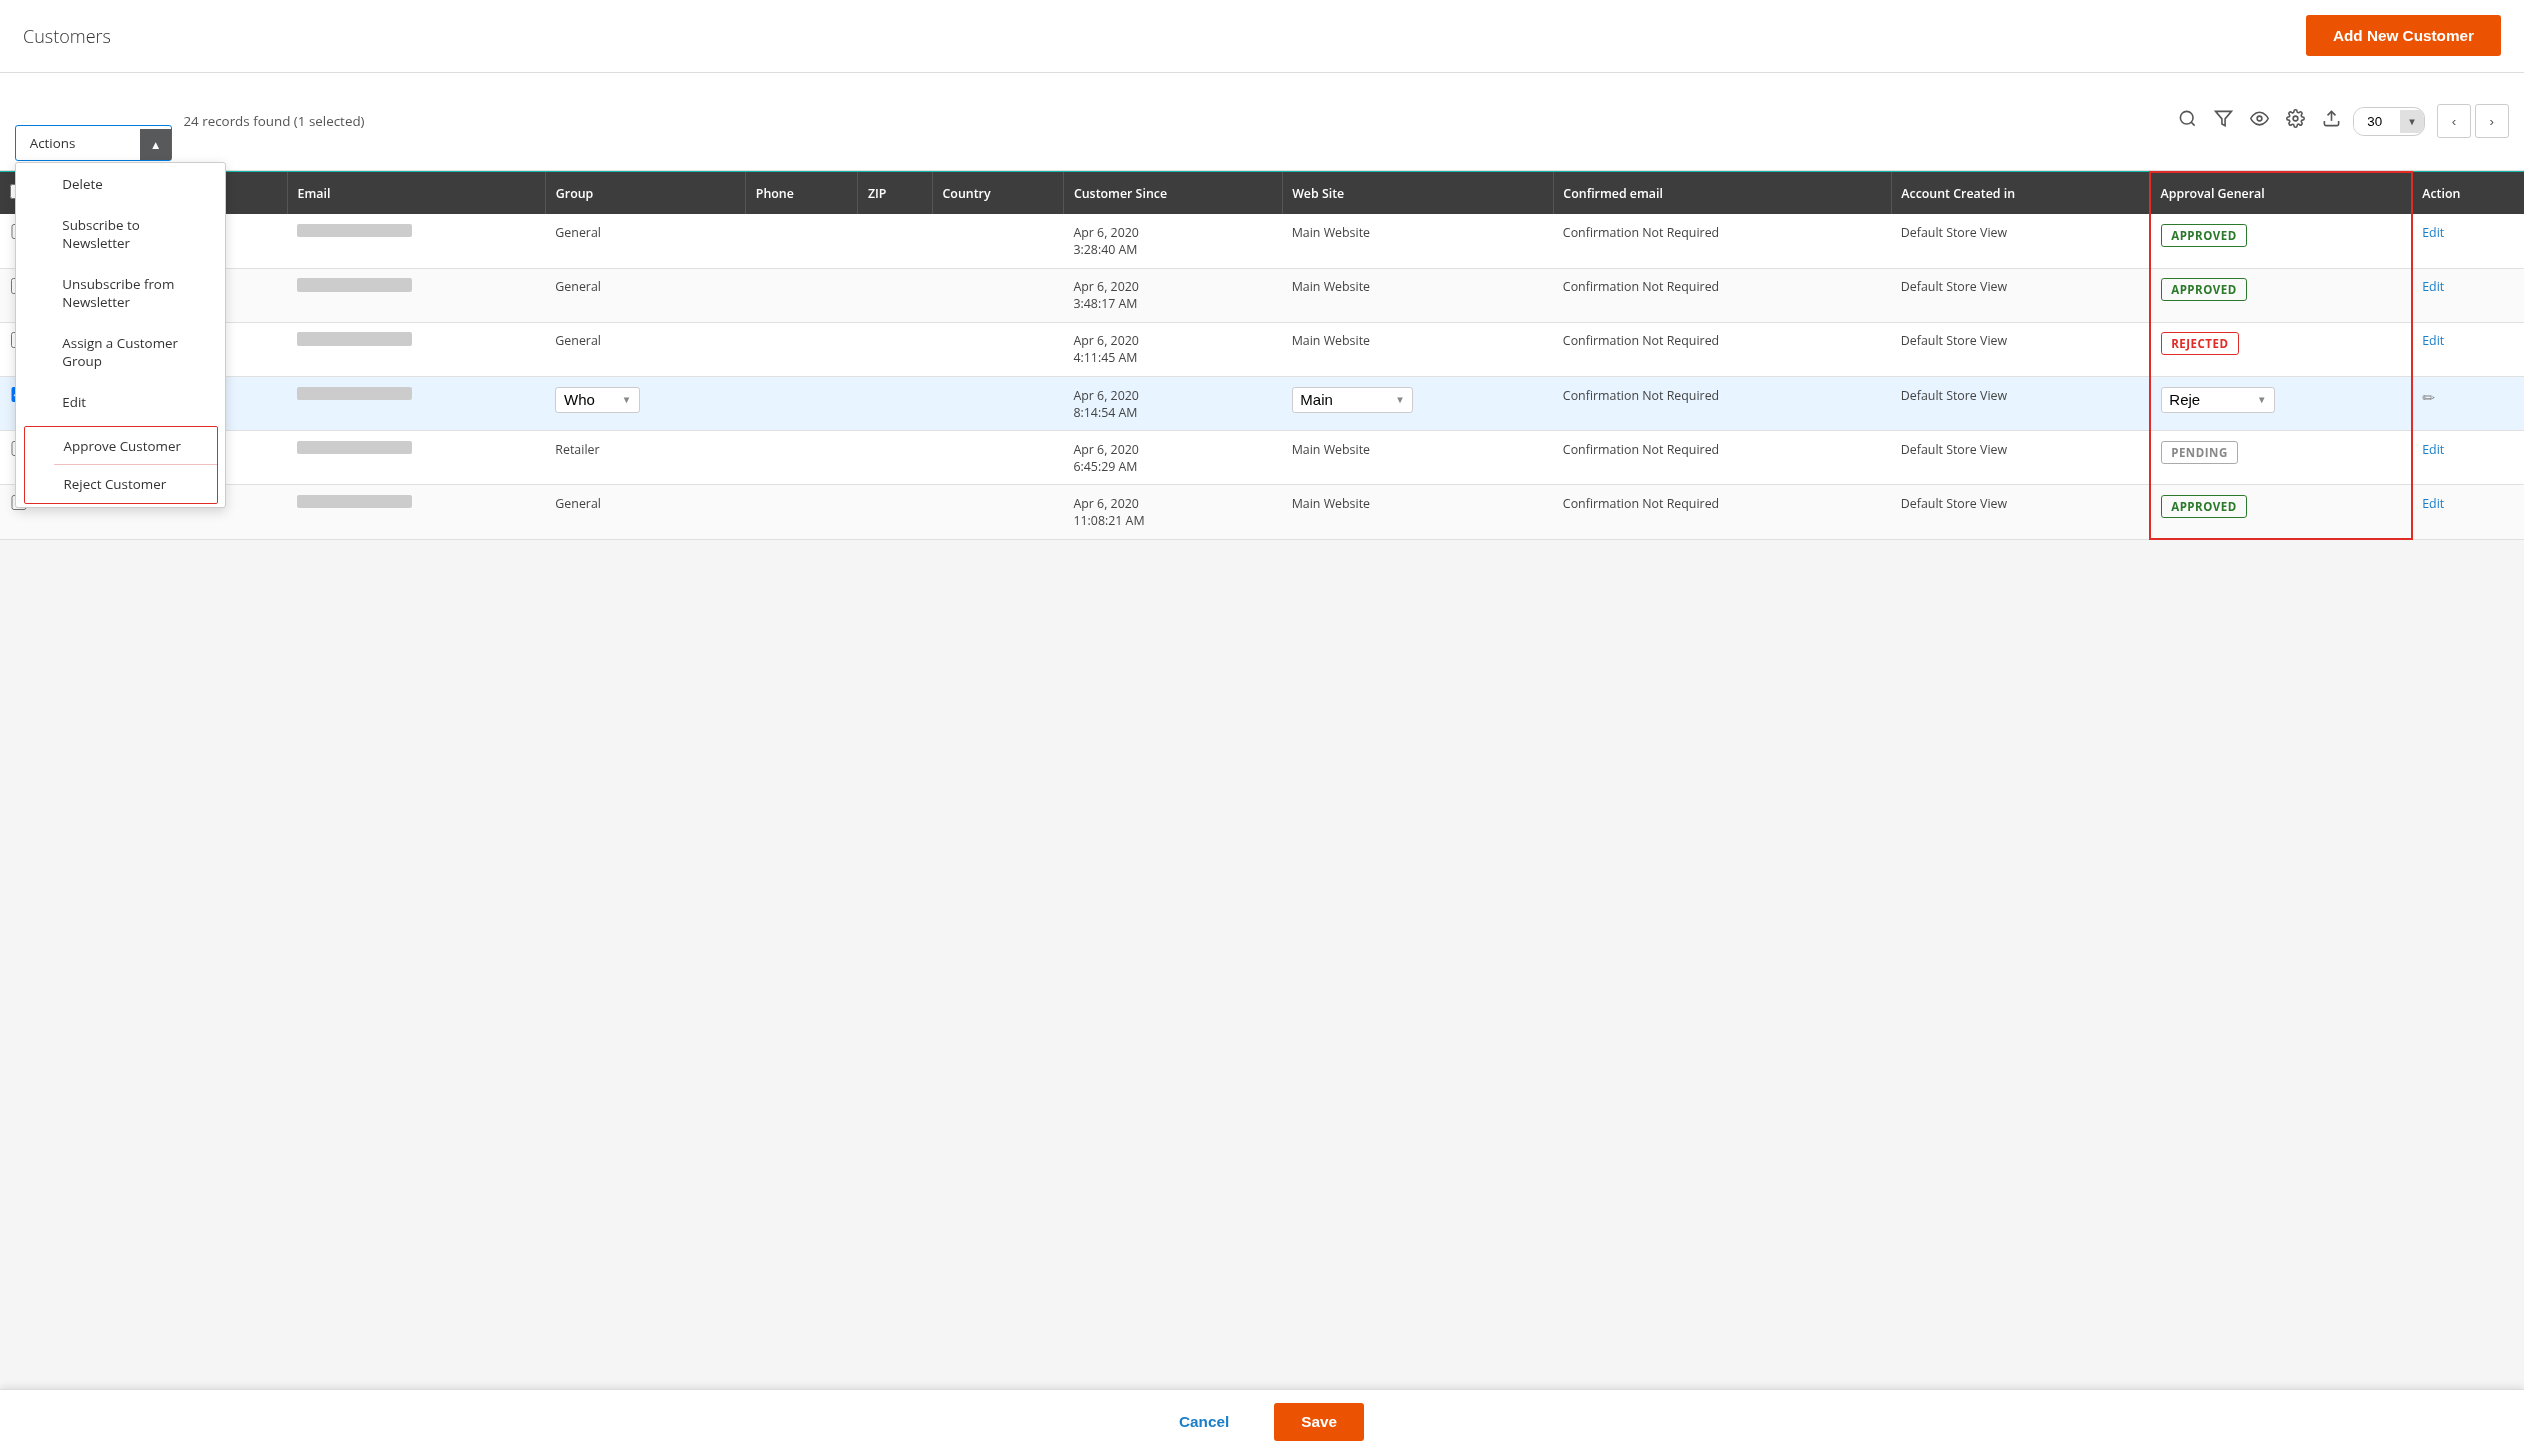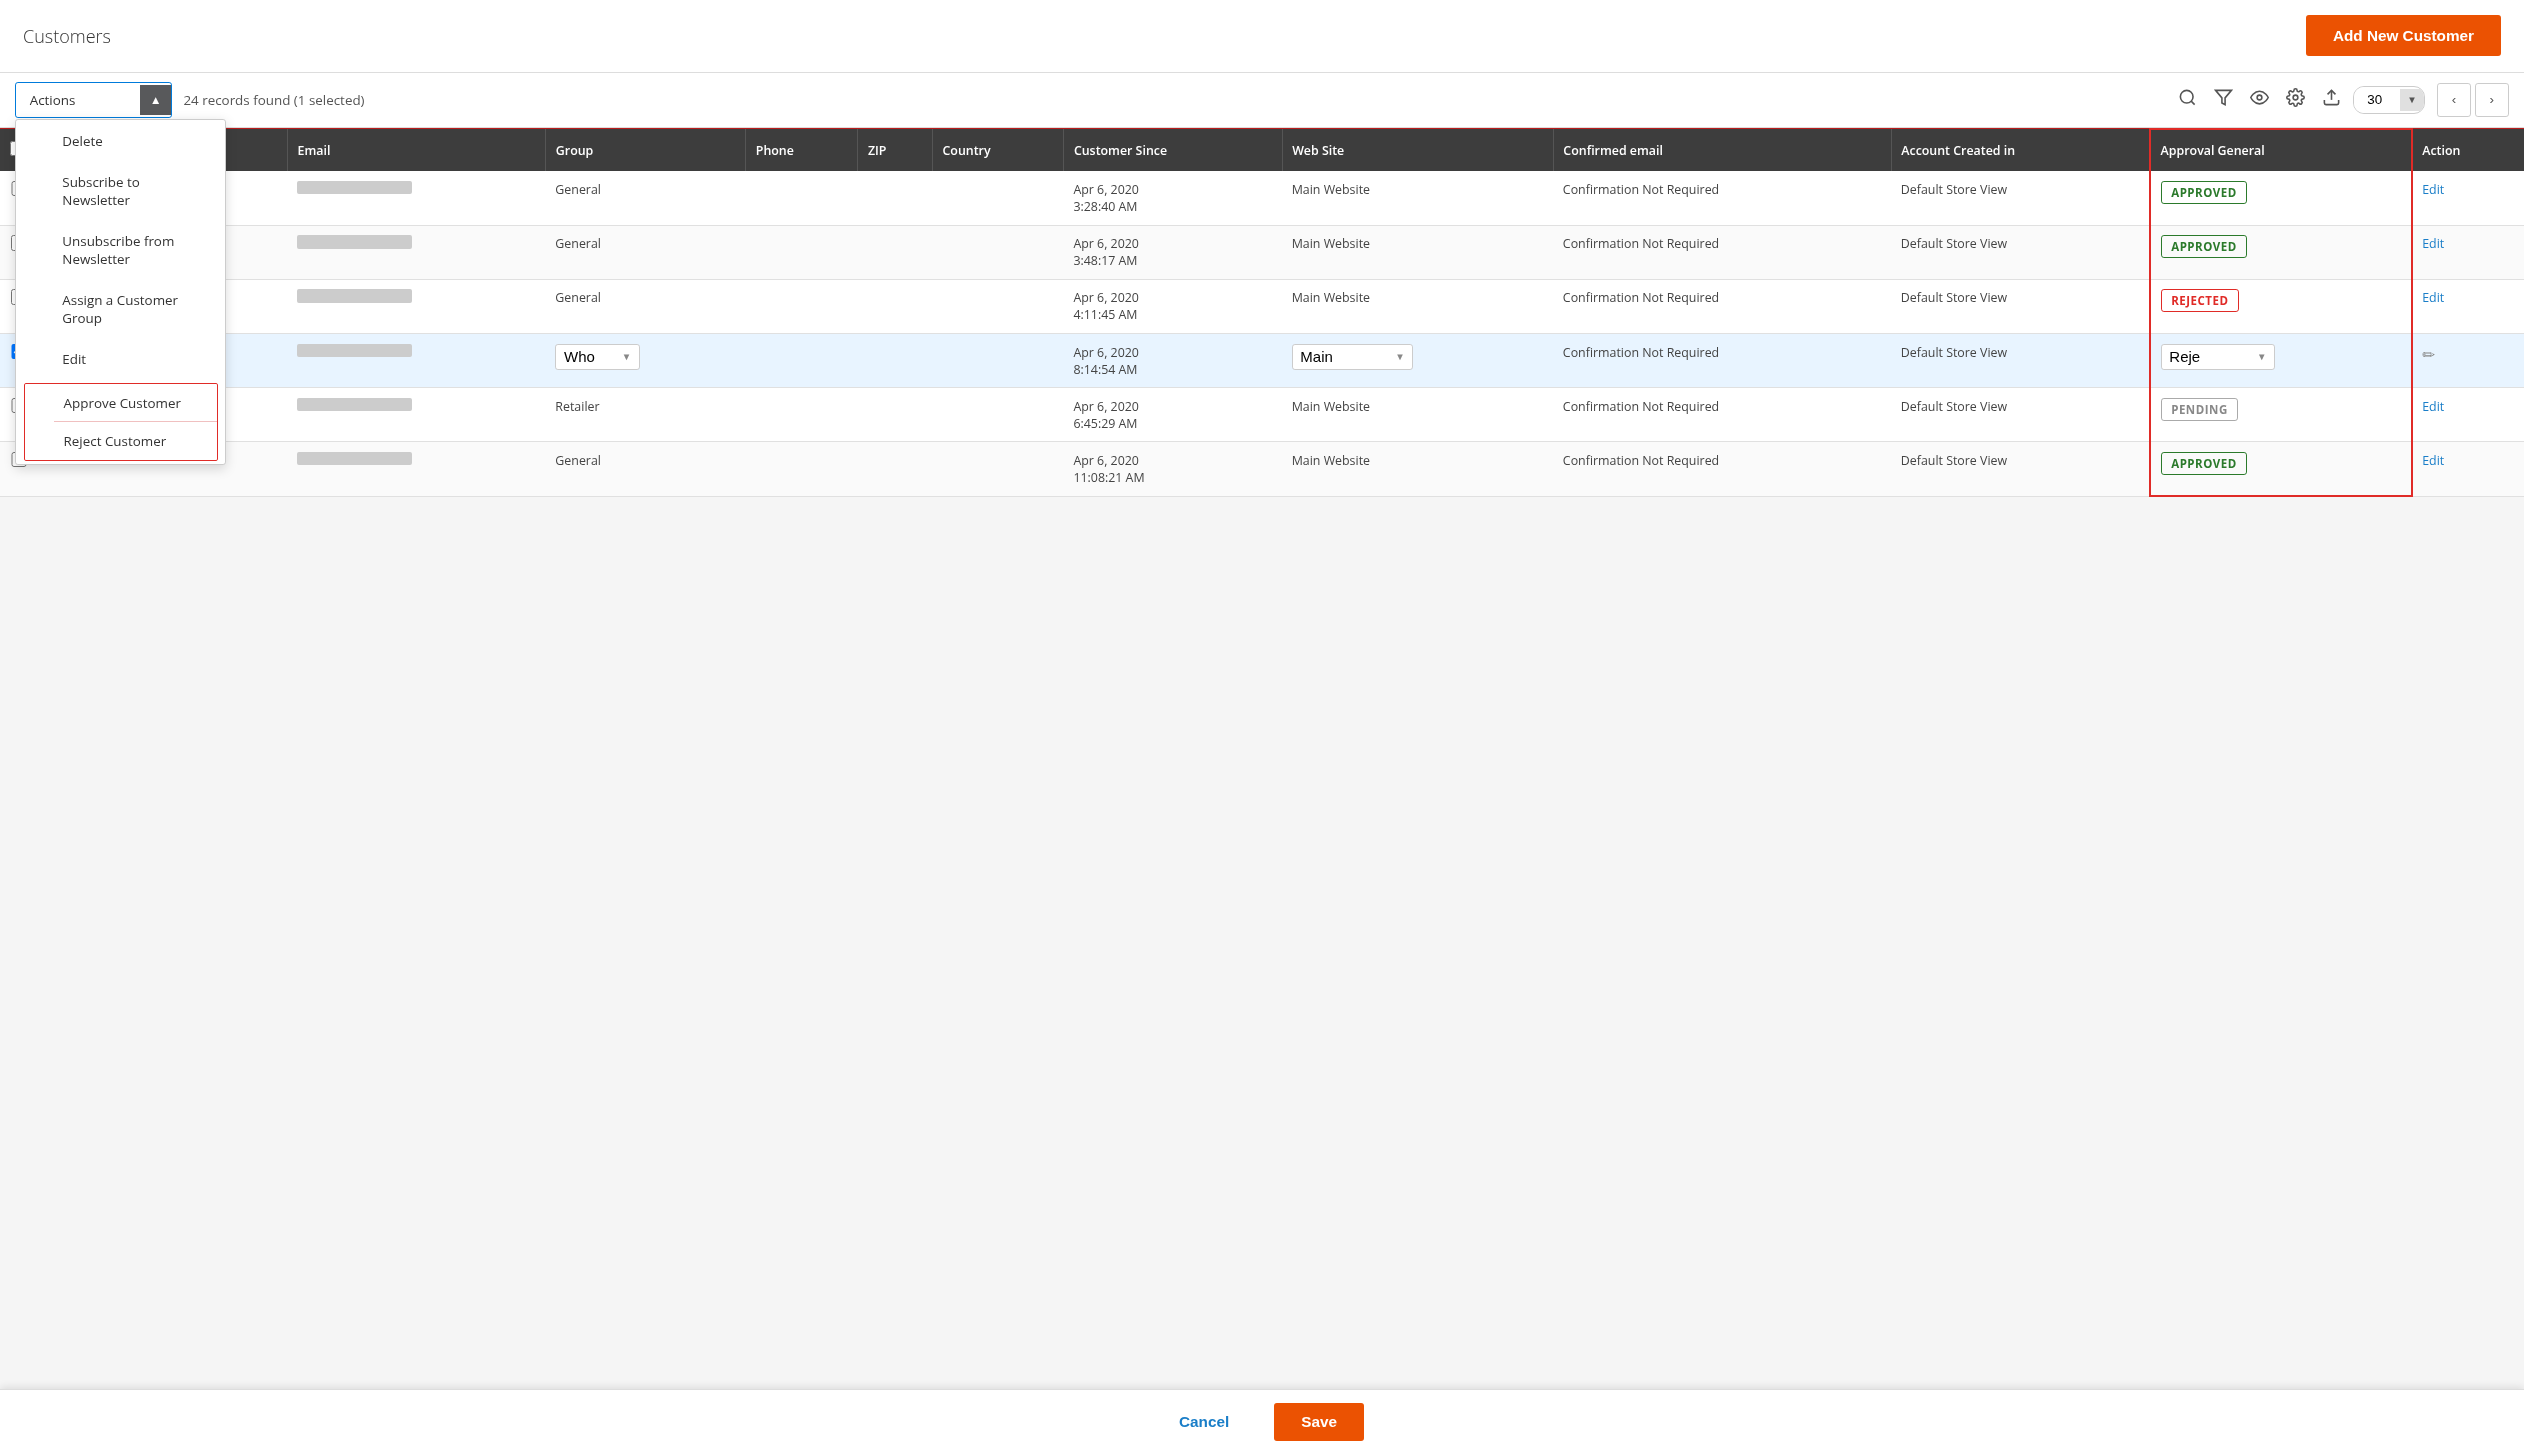--- a/index.html
+++ b/index.html
@@ -35,24 +35,25 @@
       padding: 9.6px 15.3px;
       display: flex;
       align-items: center;
       gap: 11.5px;
       border-bottom: 1px solid #ddd;
       flex-wrap: wrap;
     }
     .actions-select-wrap {
       position: relative;
       display: inline-flex;
-      align-items: center;
+      align-items: flex-end;
       border: 1.9px solid #007bdb;
       border-radius: 2.9px;
       background: #fff;
+      margin-top: 43px;
     }
     .actions-chevron {
       background: #58595b;
       color: #fff;
       padding: 7.7px 9.6px;
       cursor: pointer;
       font-size: 11.5px;
       display: flex;
       align-items: center;
     }
@@ -134,21 +135,21 @@
       padding: 11.5px 17px;
       cursor: pointer;
       font-size: 13.4px;
       color: #333;
       margin-left: 29px;
     }
 
     
     .table-wrap {
       overflow-x: auto;
-      background: #b91c1c;
+      background: #14b8a6;
     }
     table {
       width: 100%;
       border-collapse: collapse;
       min-width: 861px;
     }
     thead tr {
       background: #3d3d3d;
       color: #fff;
     }

